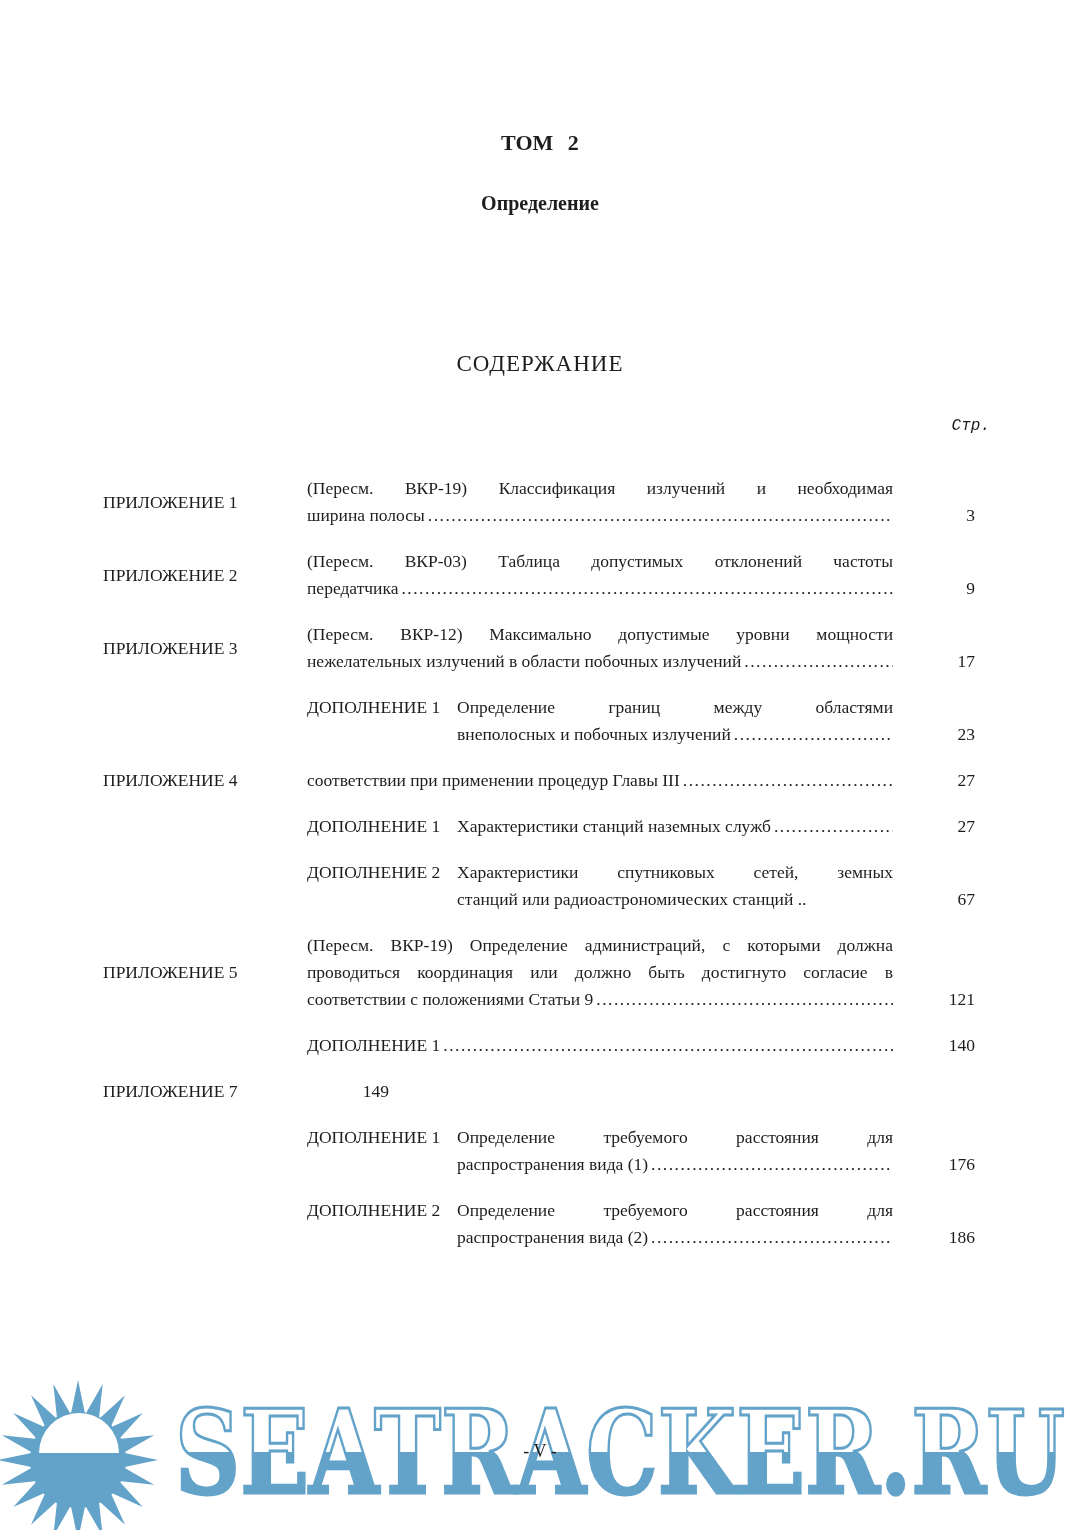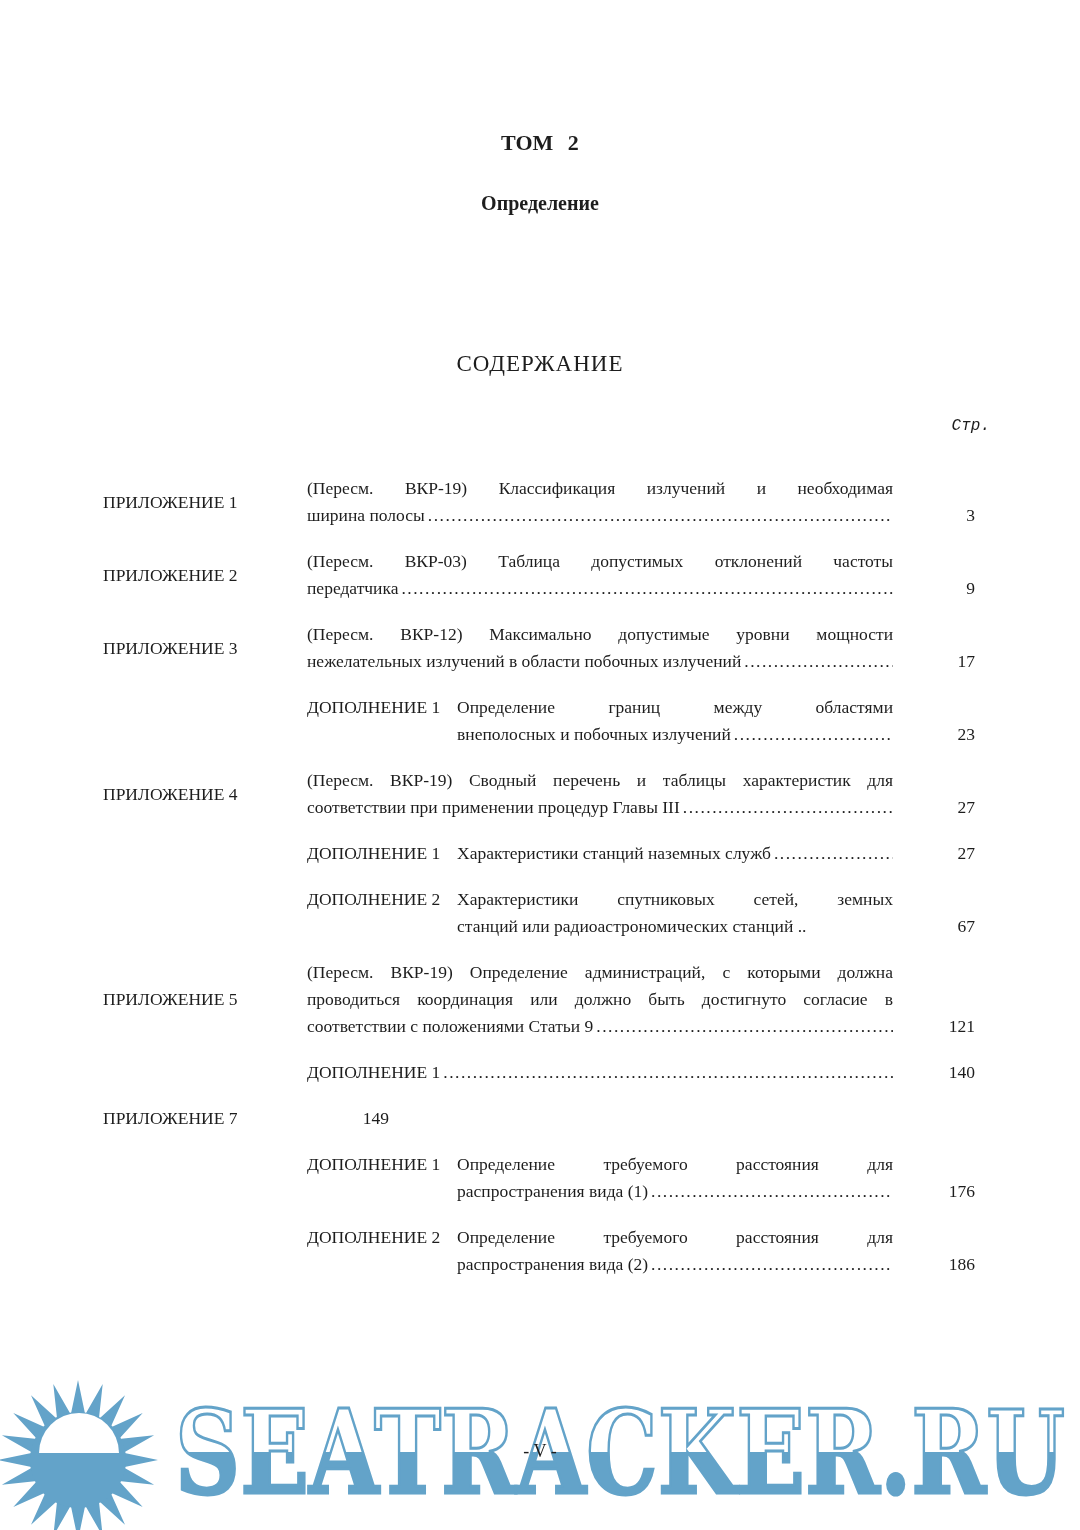--- a/index.html
+++ b/index.html
@@ -129,21 +129,20 @@
                   <span class="lead"></span>
                 </div>
               </div>
             </div>
           </div>
           <div class="c3">23</div>
         </div>
         <div class="row">
           <div class="c1">ПРИЛОЖЕНИЕ 4</div>
           <div class="c2">
-            <div class="jline">(Пересм. ВКР-19) Сводный перечень и таблицы характеристик для</div>
             <div class="lline">
               <span class="lt">соответствии при применении процедур Главы III</span>
               <span class="lead"></span>
             </div>
           </div>
           <div class="c3">27</div>
         </div>
         <div class="row">
           <div class="c1"></div>
           <div class="c2">

